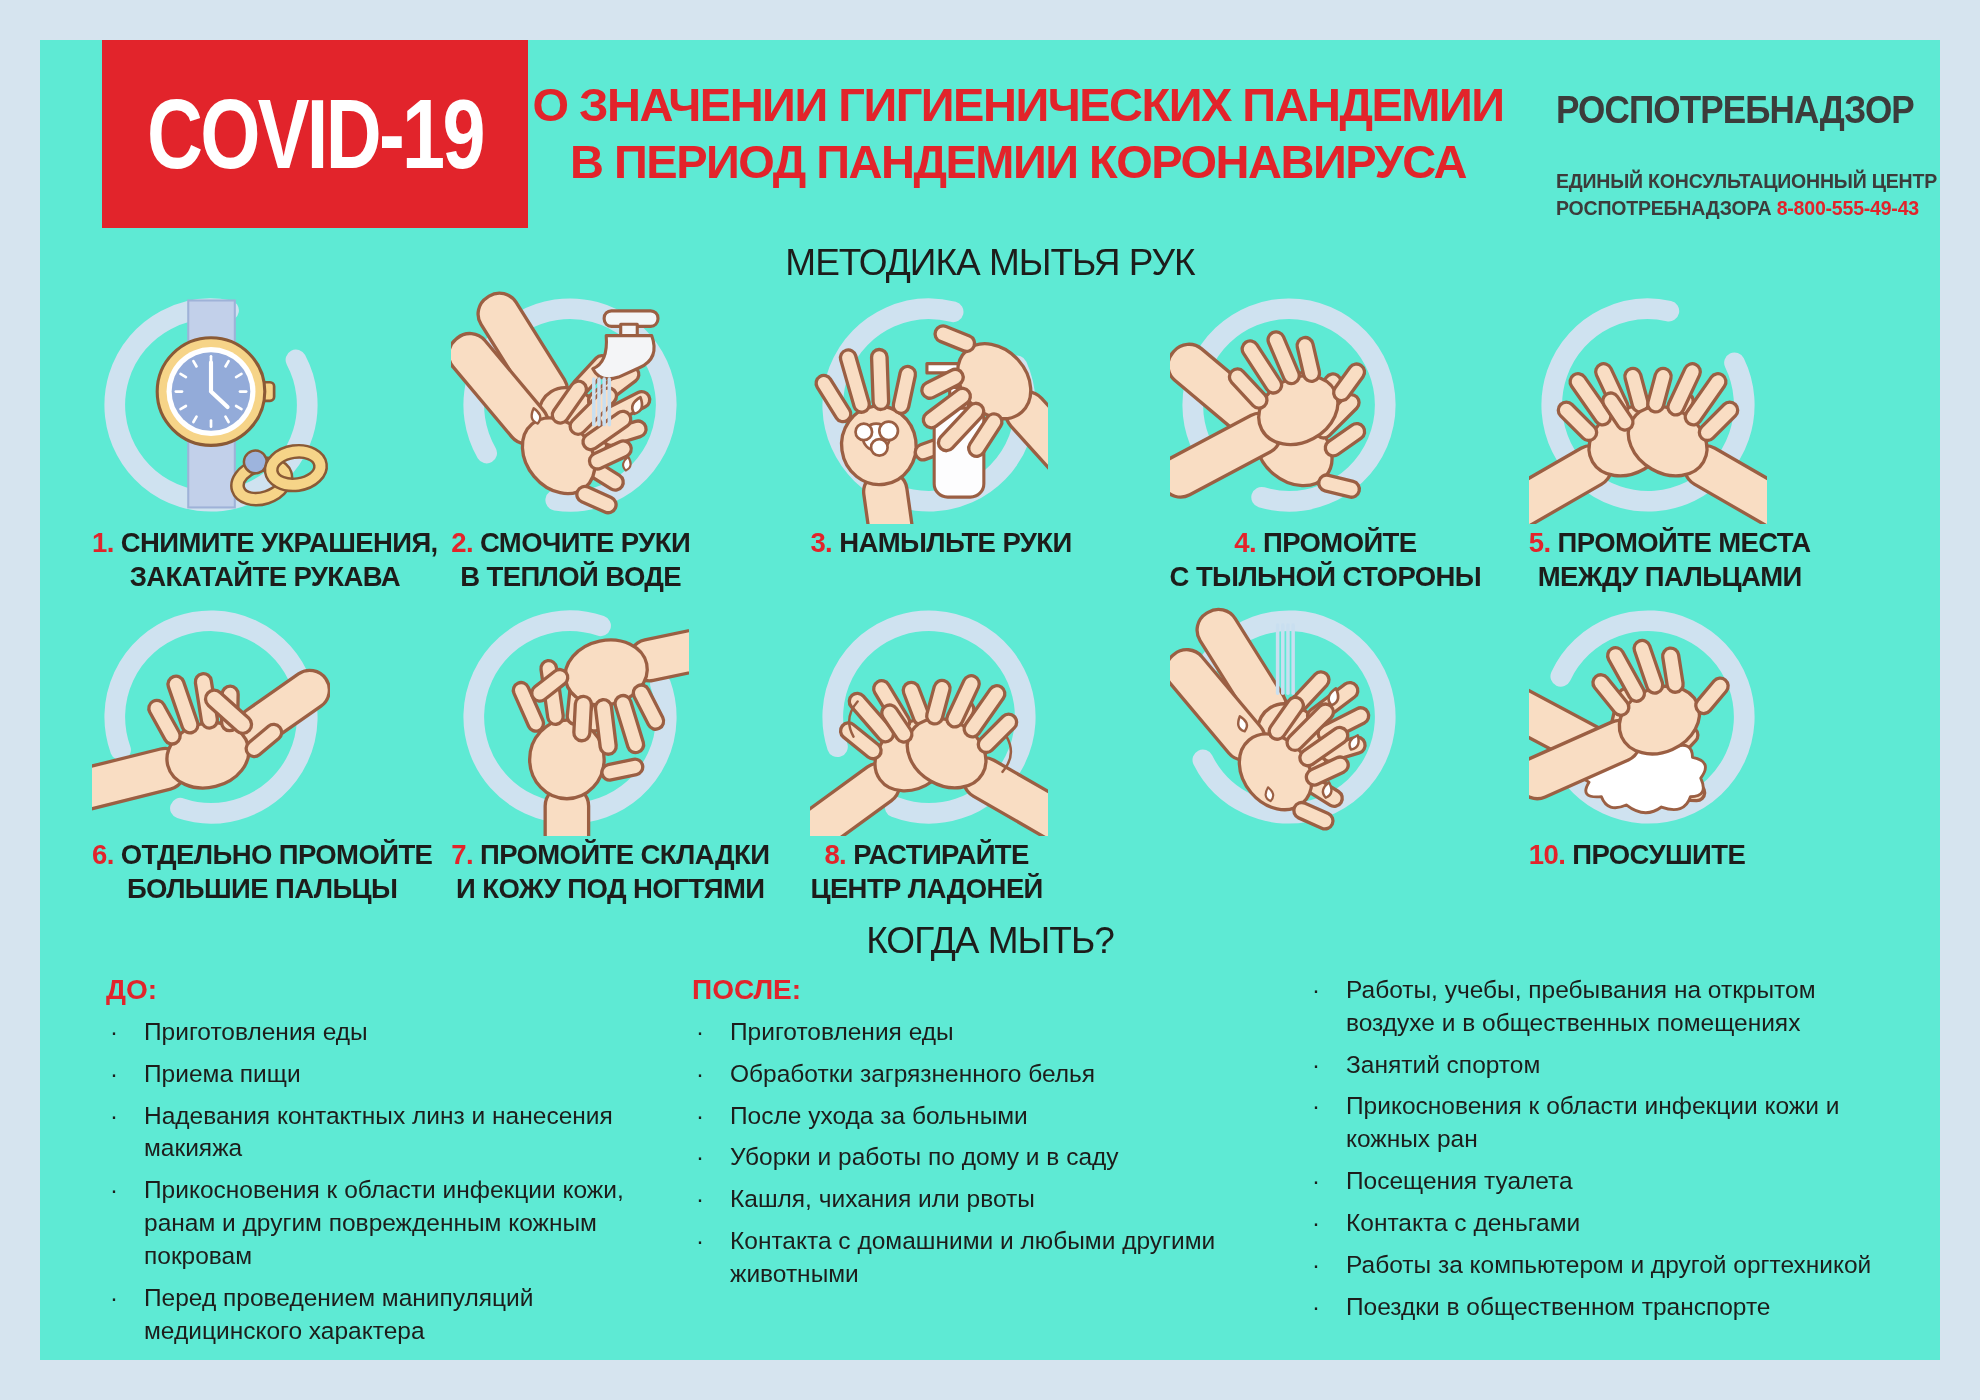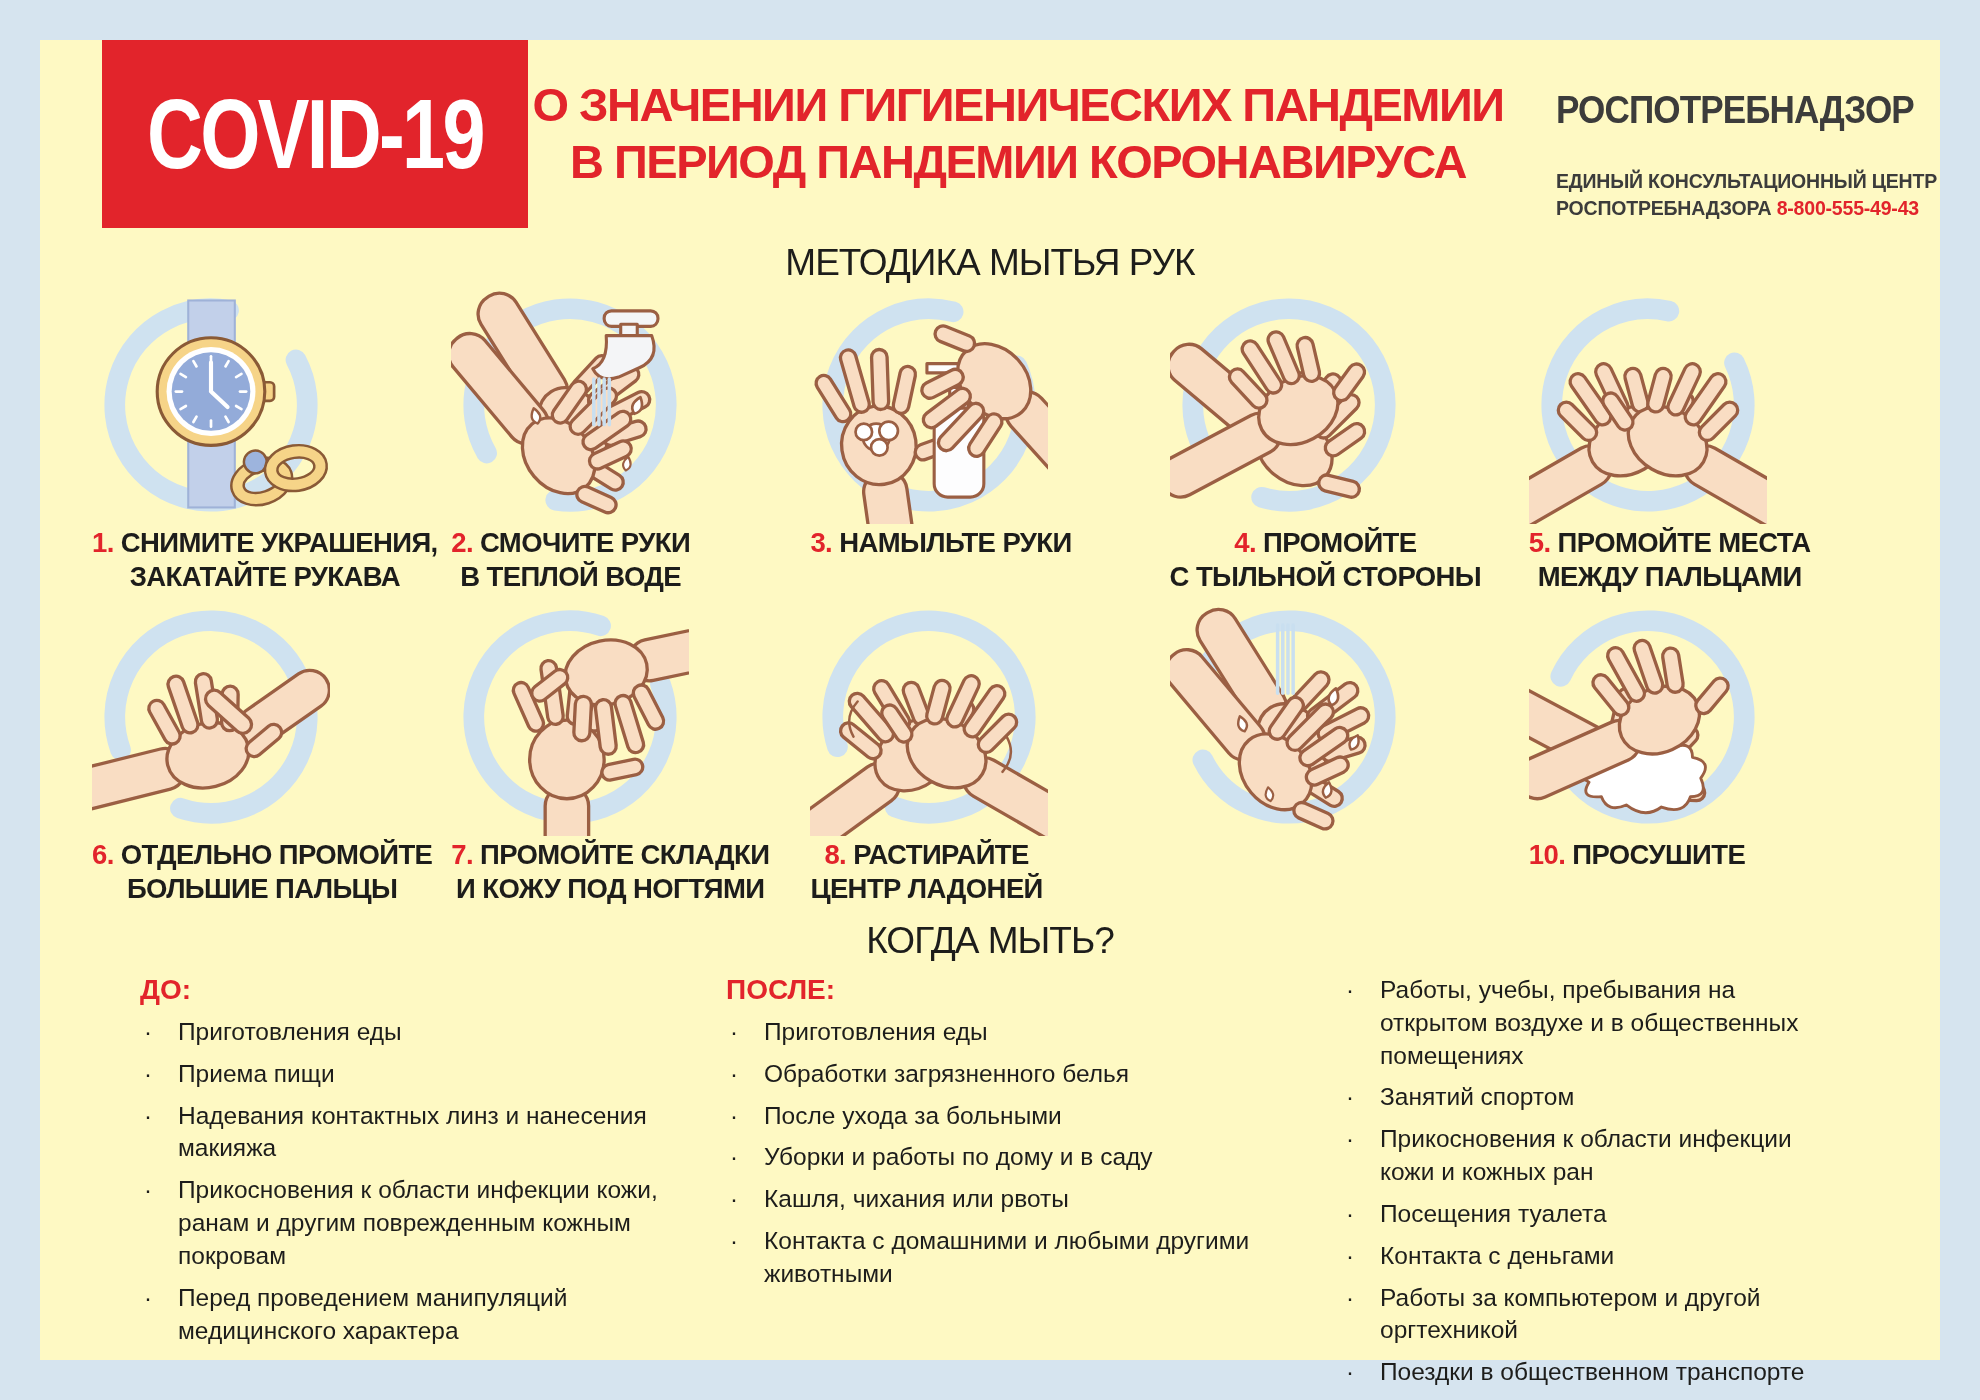--- a/index.html
+++ b/index.html
@@ -4,21 +4,21 @@
 <style>
   * { box-sizing: border-box; margin: 0; padding: 0; }
   html,body { width:1980px; height:1400px; }
   body {
     background:#d6e4ef;
     font-family:"Liberation Sans","DejaVu Sans",sans-serif;
     color:#1d1d1b;
     position:relative;
     overflow:hidden;
   }
-  .canvas { position:absolute; left:40px; top:40px; width:1900px; height:1320px; background:#fef9c3; }
+  .canvas { position:absolute; left:40px; top:40px; width:1900px; height:1320px; background:#5eead4; }
 
   
   .header { position:relative; height:198px; }
   .badge {
     position:absolute; left:62px; top:0; width:426px; height:188px;
     background:#e2242b; display:flex; align-items:center; justify-content:center;
   }
   .badge span {
     color:#fff; font-weight:bold; font-size:88px; letter-spacing:-3px;
     transform:scaleX(.88) scaleY(1.12); white-space:nowrap;
@@ -41,21 +41,21 @@
   .when-title  { margin:10px 0 12px; }
 
   
   .steps { display:grid; grid-template-columns:repeat(5,1fr); padding:0 52px; }
   .step  { display:flex; flex-direction:column; align-items:flex-start; }
   .icon-wrap svg { width:238px; height:238px; display:block; }
   .caption { text-align:center; font-size:27.5px; font-weight:bold; line-height:1.22; letter-spacing:-.6px; margin-top:2px; min-height:72px; }
   .cap-num { color:#e2242b; }
 
   
-  .when { display:grid; grid-template-columns:560px 590px auto; padding:0 96px; column-gap:26px; align-items:start; }
+  .when { display:grid; grid-template-columns:560px 590px auto; padding:0 62px; column-gap:26px; align-items:start; }
   .col-label { color:#e2242b; font-size:28px; font-weight:bold; margin:0 0 10px 4px; }
   .item { display:flex; font-size:24.5px; line-height:1.34; margin-bottom:9px; color:#1d1d1b; }
   .item .bullet { flex:none; width:42px; padding-left:8px; font-size:24px; }
 </style>
 </head>
 <body>
 
 <div class="canvas">
 
   <div class="header">

